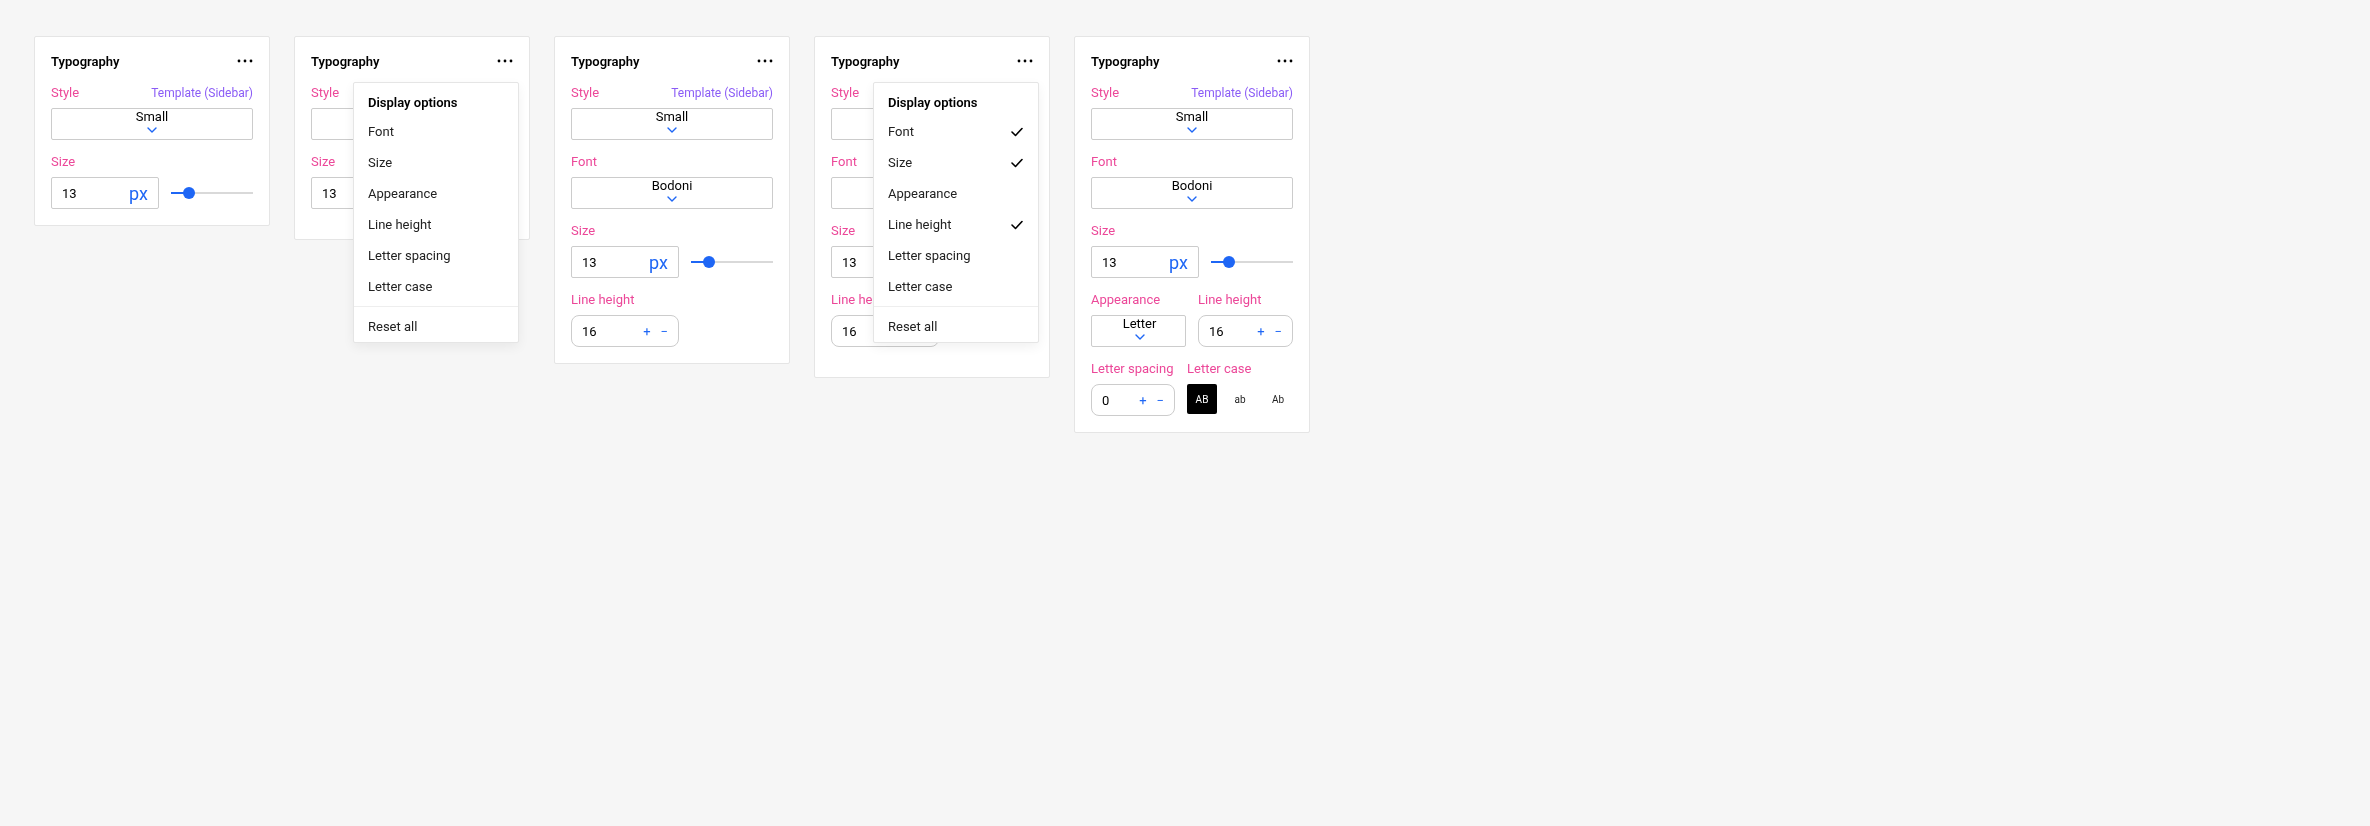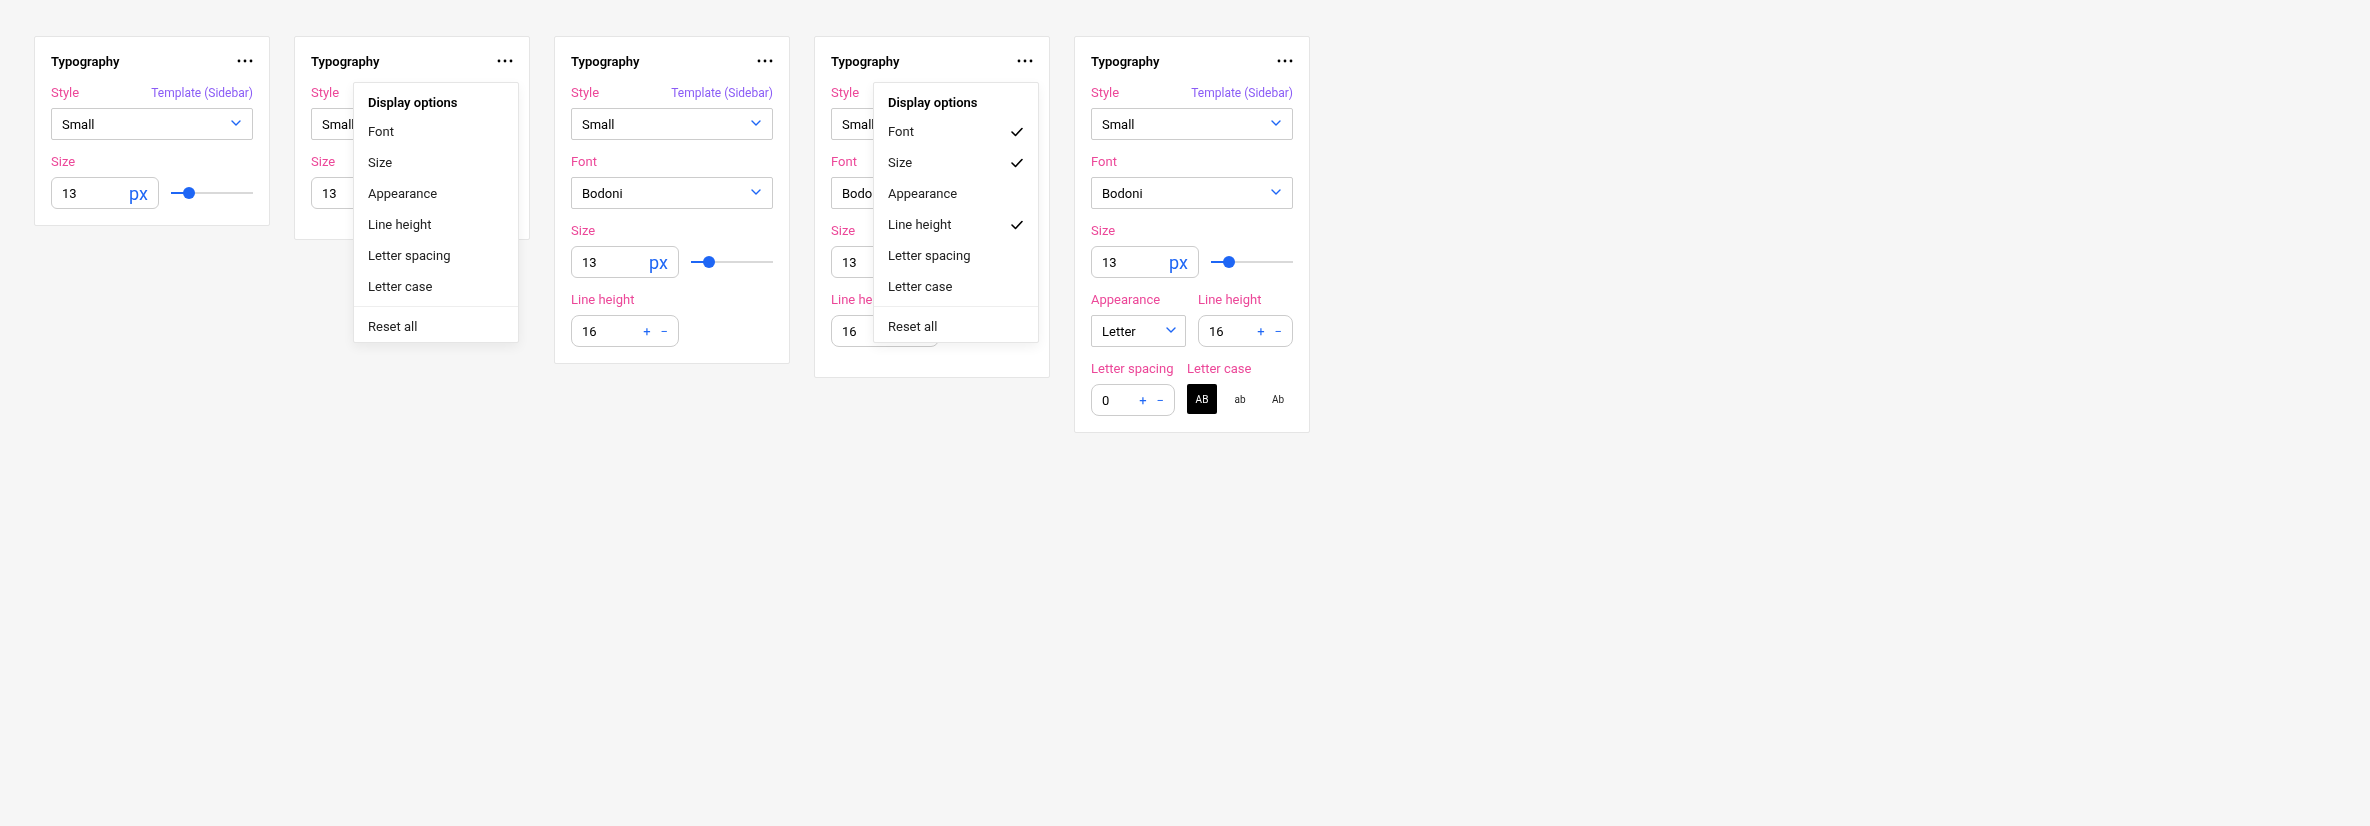--- a/index.html
+++ b/index.html
@@ -46,33 +46,34 @@
     width: 100%;
     height: 32px;
     border: 1px solid #ccc;
     border-radius: 2px;
     padding: 0 10px;
     display: flex;
     align-items: center;
     justify-content: space-between;
     cursor: pointer;
     background: #fff;
+    flex-direction: column;
   }
   .chevron { color: #1e66f5; }
   .size-row { display: flex; align-items: center; gap: 12px; }
   .num-input {
     height: 32px;
     border: 1px solid #ccc;
     border-radius: 2px;
     display: flex;
     align-items: center;
     padding: 0 10px;
     background: #fff;
   }
-  .num-input.wide { flex: 0 0 108px; justify-content: space-between; border-radius: 6px; }
+  .num-input.wide { flex: 0 0 108px; justify-content: space-between; }
   .num-value { color: #000; }
   .unit { color: #1e66f5; font-size:18px; }
   .slider {
     flex: 1;
     height: 16px;
     position: relative;
     cursor: pointer;
   }
   .slider-track {
     position: absolute; left:0; right:0; top:50%; height:2px; background:#d9d9d9; transform:translateY(-50%);

